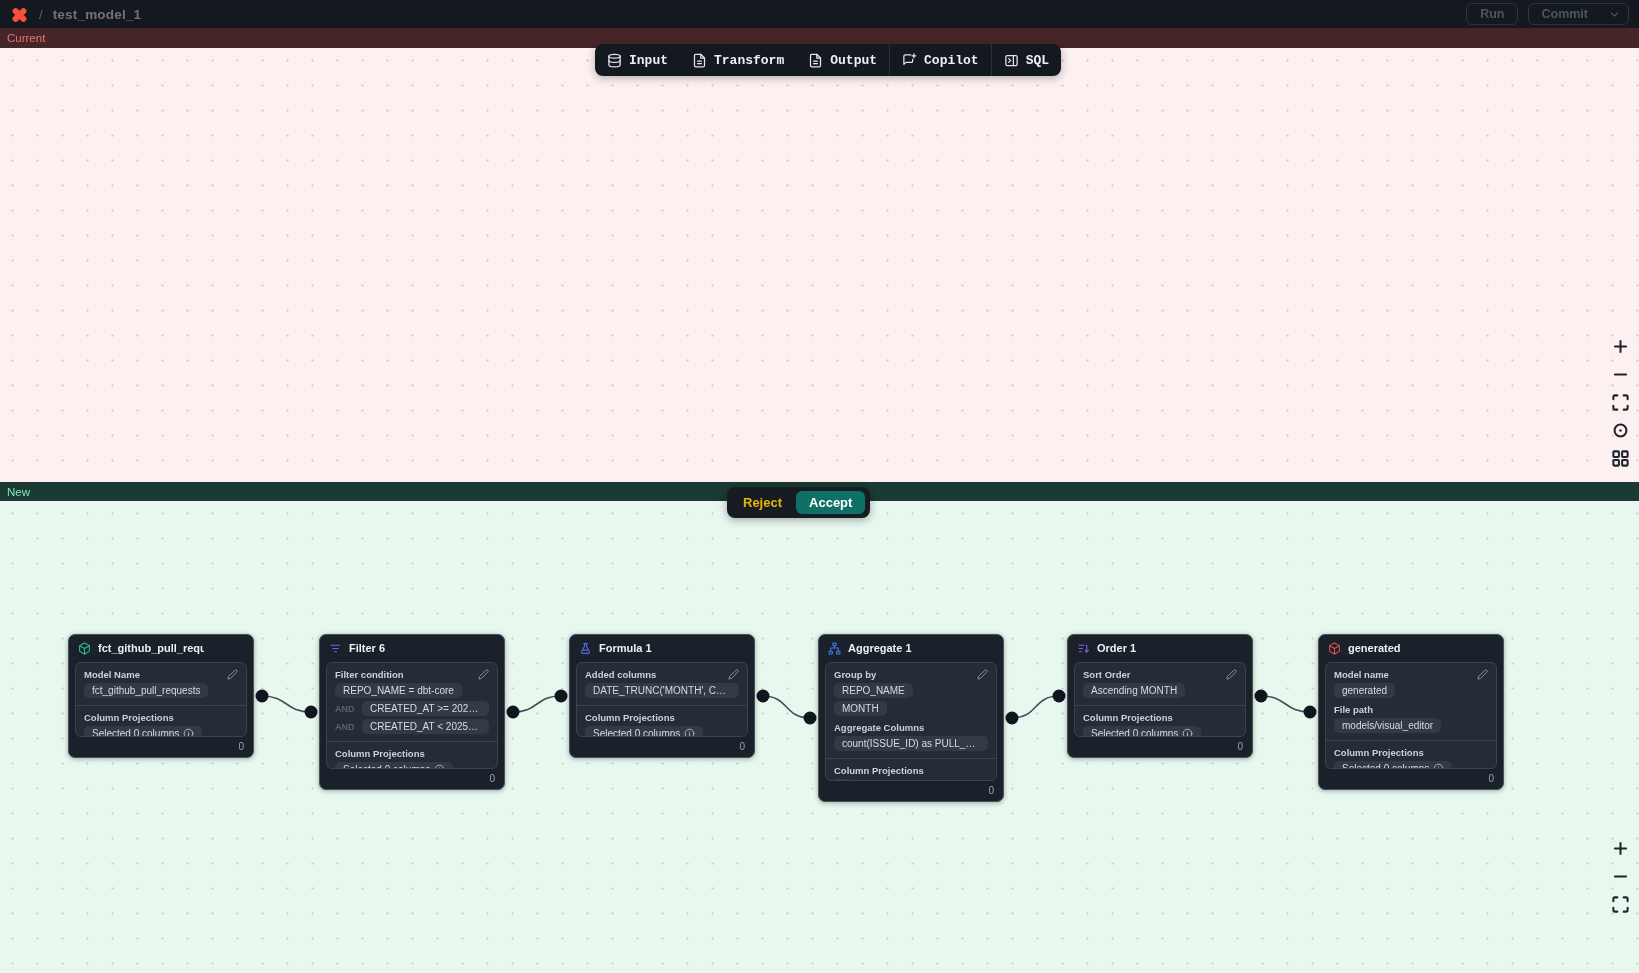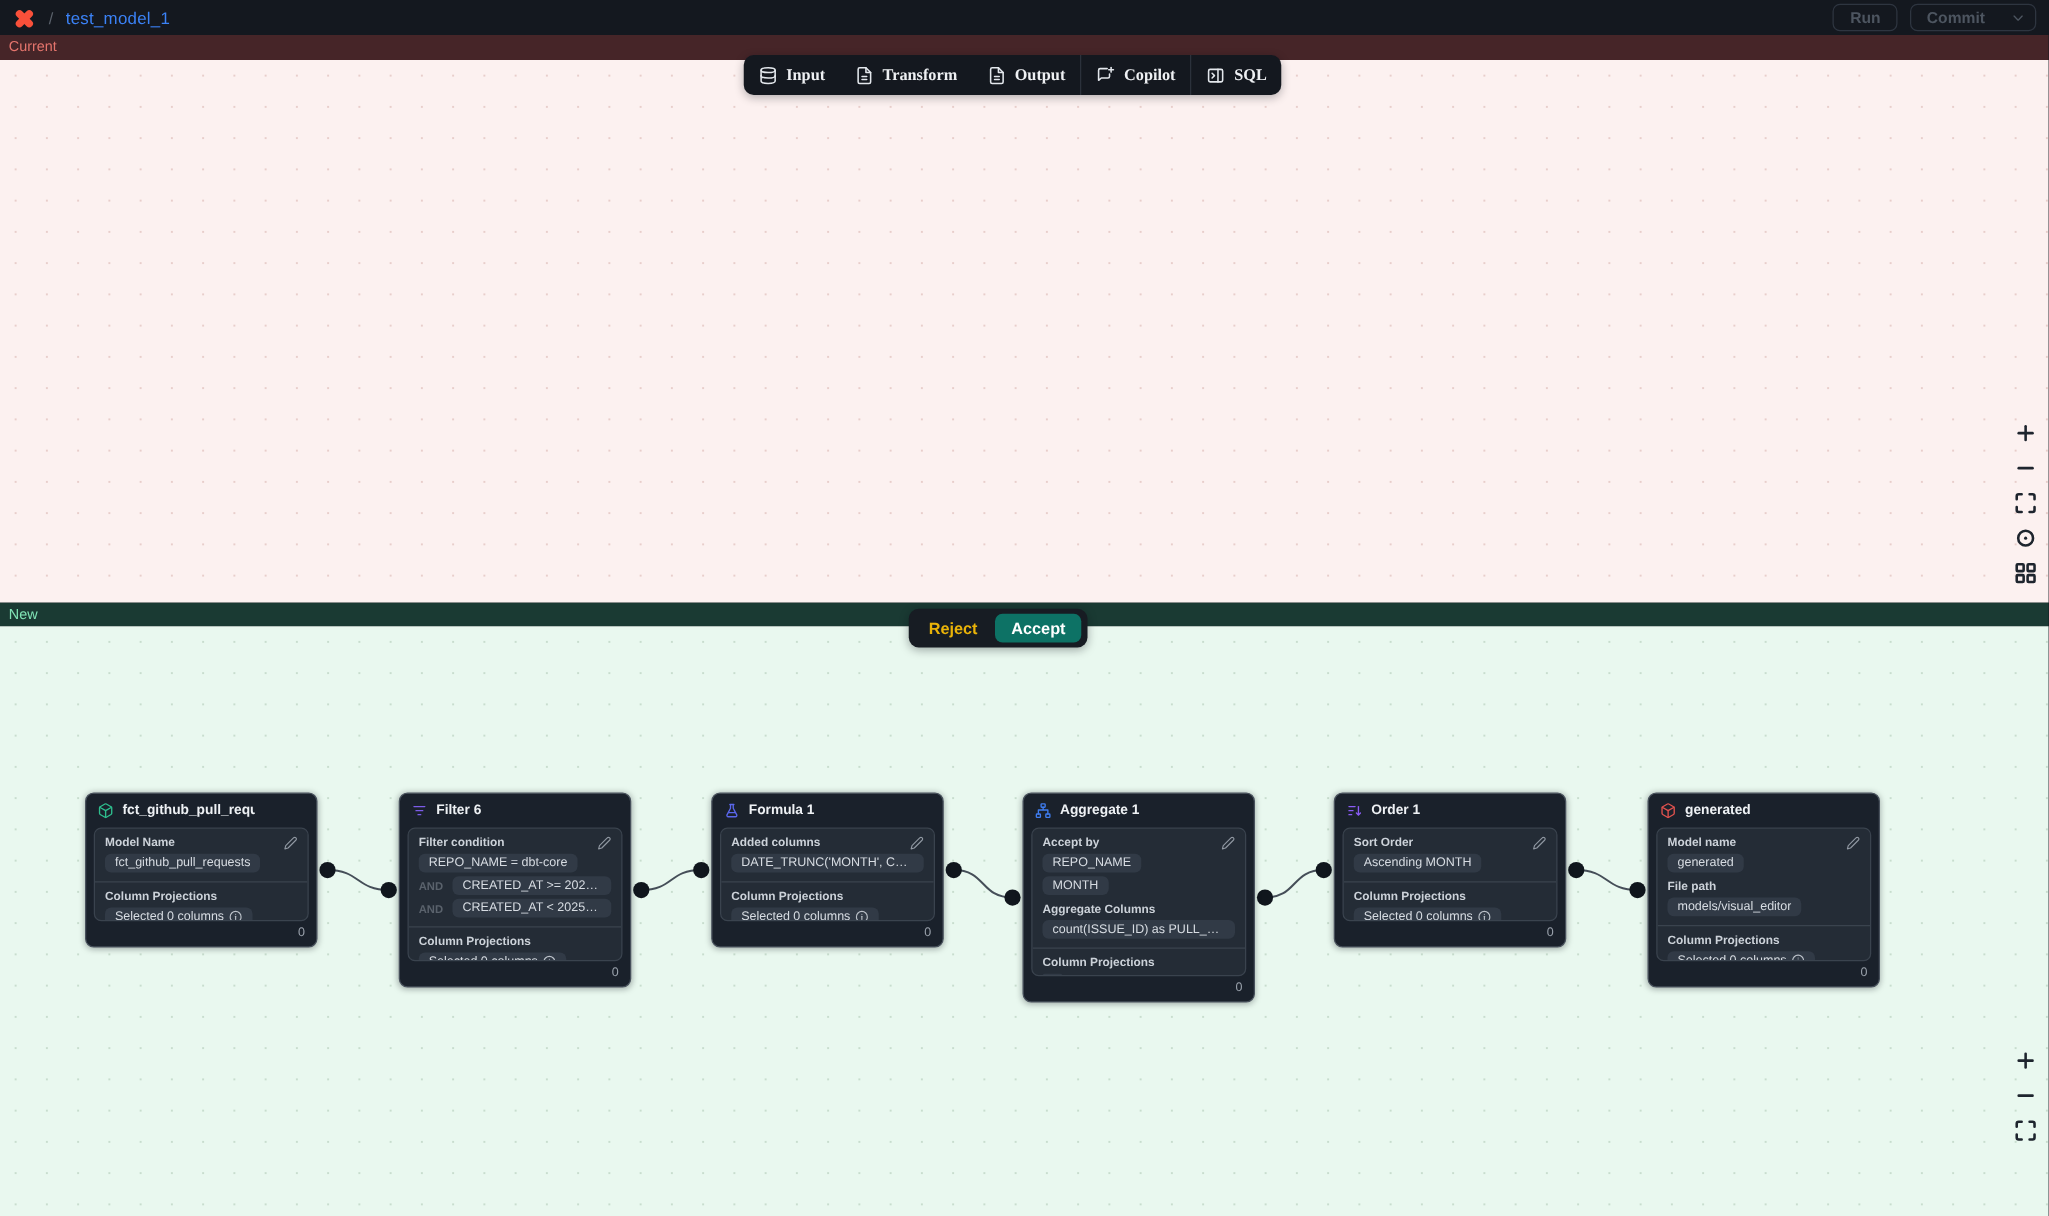--- a/index.html
+++ b/index.html
@@ -6,42 +6,42 @@
   html,body { width:1639px; height:973px; overflow:hidden; background:#14181f;
               font-family:"Liberation Sans","DejaVu Sans",sans-serif; }
 
   
   .topbar { height:28px; background:#14181f; display:flex; align-items:center; padding:0 10px; gap:10px; position:relative; z-index:10; }
   .logo { width:19px; height:17px; position:relative; flex:none; }
   .logo i { position:absolute; left:1px; top:6px; width:17px; height:6px; background:#f9503a; border-radius:3px; }
   .logo i:nth-child(1){ transform:rotate(45deg); }
   .logo i:nth-child(2){ transform:rotate(-45deg); }
   .slash { color:#5b626c; font-size:13px; }
-  .title { color:#3b82f6; font-weight:400; font-size:13.5px; letter-spacing:.2px; }
+  .title { color:#737373; font-weight:700; font-size:13.5px; letter-spacing:.2px; }
   .topbar-spacer { flex:1; }
   .btn-run { border:1px solid #2e3540; color:#4d5560; background:transparent; border-radius:6px; font-size:12.5px; font-weight:600; padding:3px 13px; font-family:inherit; }
   .commit-split { display:flex; align-items:center; border:1px solid #2e3540; border-radius:6px; color:#4d5560; overflow:hidden; }
   .commit-main { font-size:12.5px; font-weight:600; padding:3px 12px; background:transparent; border:none; color:inherit; font-family:inherit; }
   .commit-sep { width:1px; background:#2e3540; }
   .commit-caret { padding:0 7px; display:flex; align-items:center; background:transparent; border:none; color:inherit; }
   .commit-caret .i { width:13px; height:13px; }
 
   
   .current-bar { height:20px; background:#462528; color:#e5756d; font-size:11.5px; padding:0 7px; display:flex; align-items:center; }
   .current-canvas { height:434px; position:relative; background-color:#fcf1f0;
     background-image:radial-gradient(#e8cecb 1px, rgba(0,0,0,0) 1.15px); background-size:25px 25px; }
   .new-bar { height:19px; background:#1a3a33; color:#80e3b5; font-size:11.5px; padding:0 7px; display:flex; align-items:center; }
   .new-canvas { height:472px; position:relative; background-color:#e9f8ef;
     background-image:radial-gradient(#c8ddce 1px, rgba(0,0,0,0) 1.15px); background-size:25px 25px; }
 
   
   .toolbar { position:absolute; left:595px; top:44px; height:32px; background:#14181f; border-radius:8px;
              display:flex; align-items:center; z-index:8; box-shadow:0 2px 8px rgba(10,14,20,.3); }
   .tb-item { display:flex; align-items:center; gap:7px; color:#eef0f3; font-size:13px; font-weight:600;
-             padding:0 12px; height:100%; background:transparent; border:none; font-family:Liberation Serif, serif; cursor:pointer; }
+             padding:0 12px; height:100%; background:transparent; border:none; font-family:Liberation Mono, monospace; cursor:pointer; }
   .tb-item .i { width:15px; height:15px; color:#e3e7ec; }
   .tb-sep { width:1px; height:32px; background:#2b313b; }
 
   
   .diff-actions { position:absolute; left:727px; top:487px; height:31px; background:#171c23; border-radius:8px;
                   display:flex; align-items:center; gap:3px; padding:0 5px; z-index:9; box-shadow:0 2px 8px rgba(10,14,20,.35); }
   .btn-reject { color:#eab308; font-size:13px; font-weight:600; padding:3px 11px; background:transparent; border:none; font-family:inherit; }
   .btn-accept { color:#fff; font-size:13px; font-weight:700; padding:4px 13px; background:#0d7265; border:none; border-radius:6px; font-family:inherit; }
 
   
@@ -328,21 +328,21 @@
             </svg>
           </span>
       <span class="node-title">Aggregate 1</span>
       <span class="node-actions">
         <span class="i"></span>
         <span class="i"></span>
       </span>
     </div>
     <div class="node-body">
           <div class="label-row">
-            <span class="sec-label">Accept by</span>
+            <span class="sec-label">Group by</span>
             <span class="pencil">
               <svg viewBox="0 0 24 24" fill="none" stroke="currentColor" stroke-width="2" stroke-linecap="round" stroke-linejoin="round">
                 <path d="M17 3a2.85 2.85 0 1 1 4 4L7.5 20.5 2 22l1.5-5.5z"></path>
               </svg>
             </span>
           </div>
           <div class="pill-row">
             <span class="pill">
               <span class="pill-text">REPO_NAME</span>
             </span>

